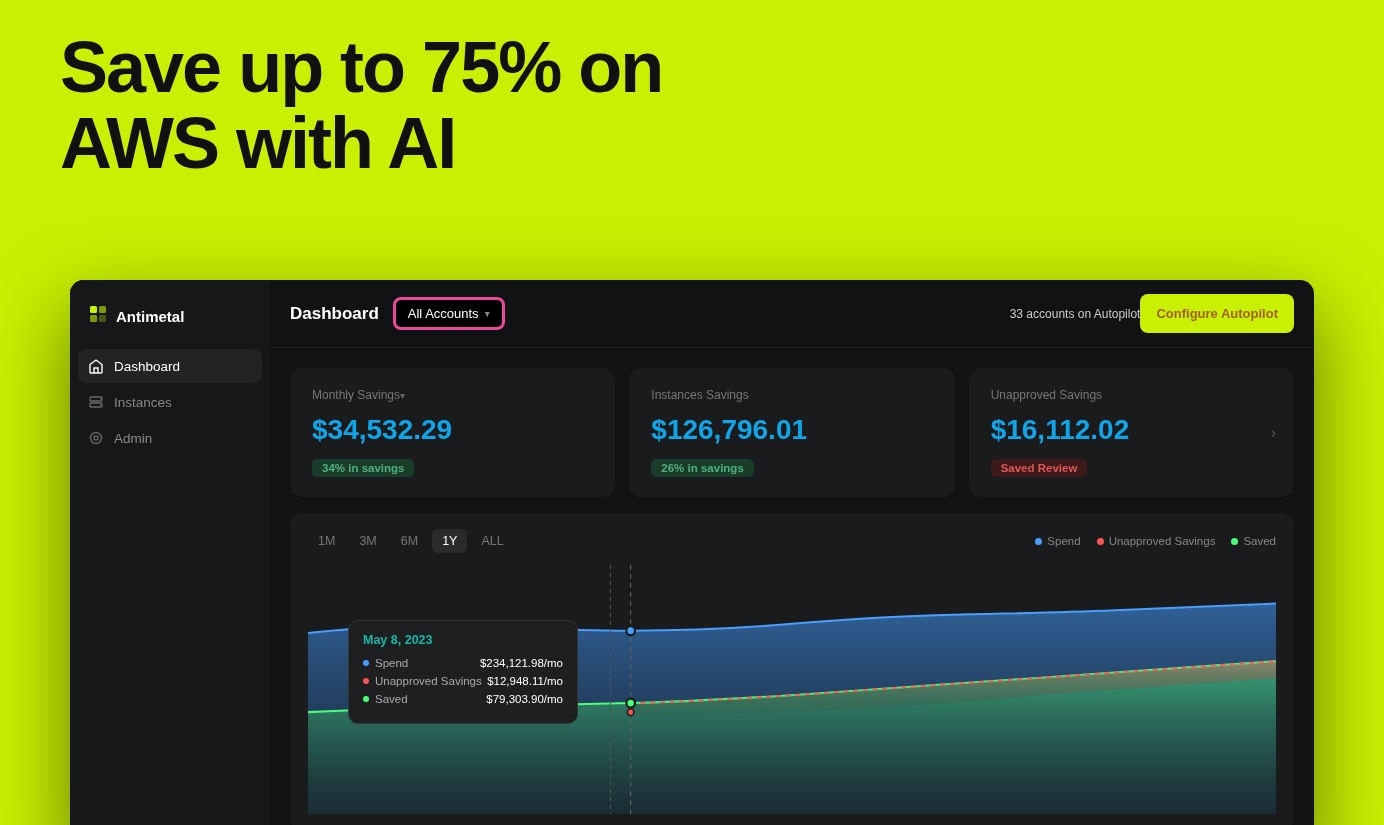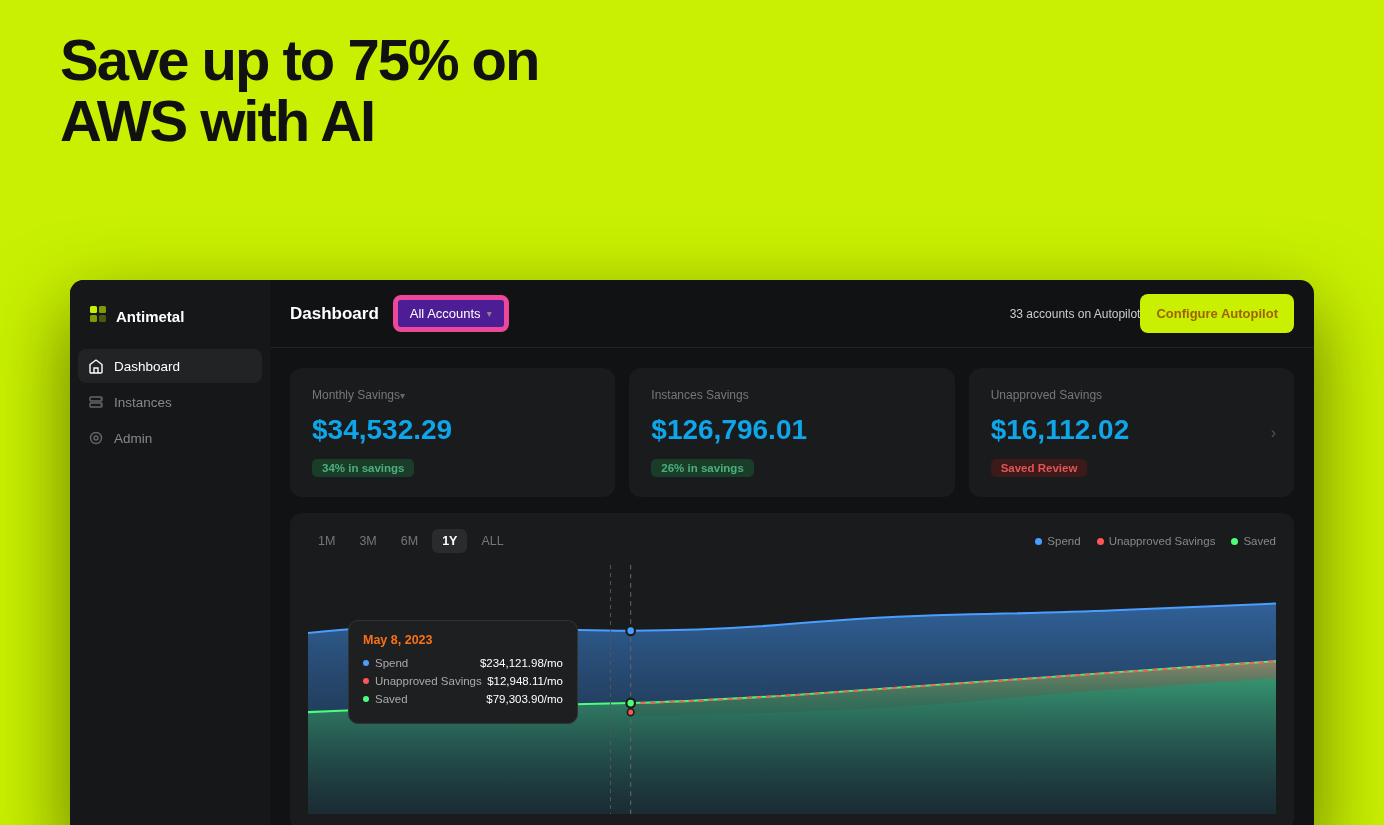--- a/index.html
+++ b/index.html
@@ -11,21 +11,21 @@
       overflow: hidden;
       position: relative;
     }
 
     .hero-text {
       position: absolute;
       top: 30px;
       left: 60px;
     }
     .hero-text h1 {
-      font-size: 58px;
+      font-size: 72px;
       font-weight: 900;
       color: #111;
       line-height: 1.05;
       letter-spacing: -2px;
     }
 
     .app-window {
       position: absolute;
       top: 280px;
       left: 70px;
@@ -111,22 +111,22 @@
     }
     .header-title {
       font-size: 17px;
       font-weight: 600;
       color: #fff;
     }
     .accounts-dropdown {
       display: flex;
       align-items: center;
       gap: 6px;
-      background: #4c1d95;
-      border: 5px solid #ec4899;
+      background: #000000;
+      border: 3px solid #ec4899;
       border-radius: 8px;
       padding: 6px 12px;
       color: #fff;
       font-size: 13px;
       cursor: pointer;
     }
     .dropdown-arrow {
       color: #888;
       font-size: 10px;
     }
@@ -245,21 +245,21 @@
       border: none;
       background: transparent;
       color: #777;
       font-size: 12.5px;
       cursor: pointer;
       font-weight: 500;
     }
     .time-btn.active {
       background: #2a2b2d;
       color: #fff;
-      font-weight: 700;
+      font-weight: 400;
     }
     .chart-legend {
       display: flex;
       align-items: center;
       gap: 16px;
     }
     .legend-item {
       display: flex;
       align-items: center;
       gap: 5px;
@@ -291,21 +291,21 @@
       position: absolute;
       left: 40px;
       top: 55px;
       background: #1e1f21;
       border: 1px solid #333;
       border-radius: 10px;
       padding: 12px 14px;
       min-width: 230px;
     }
     .tooltip-date {
-      color: #f97316;
+      color: #14b8a6;
       font-size: 12.5px;
       font-weight: 600;
       margin-bottom: 10px;
     }
     .tooltip-row {
       display: flex;
       align-items: center;
       justify-content: space-between;
       margin-bottom: 6px;
       font-size: 11.5px;

